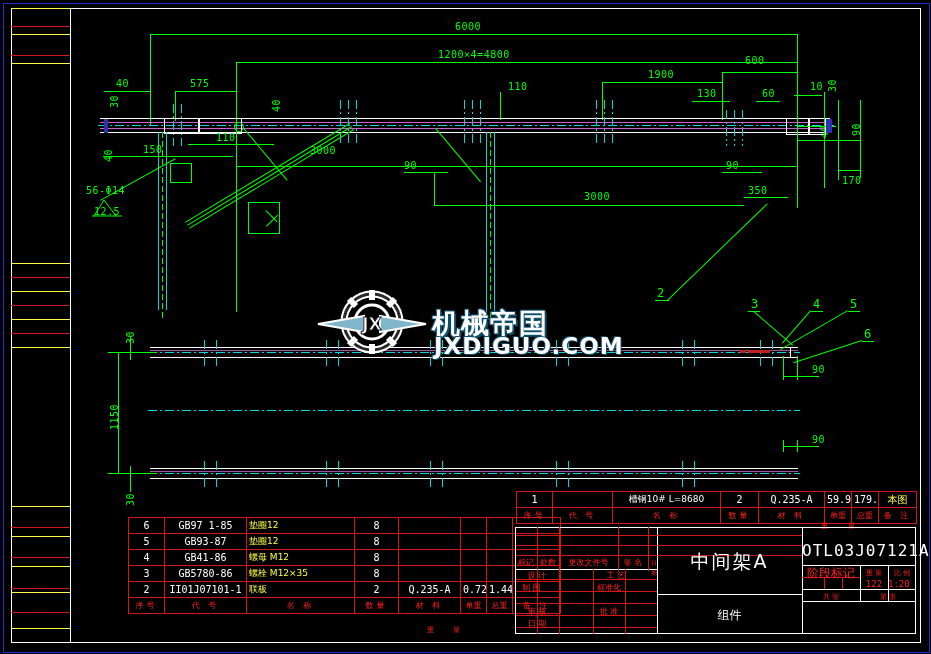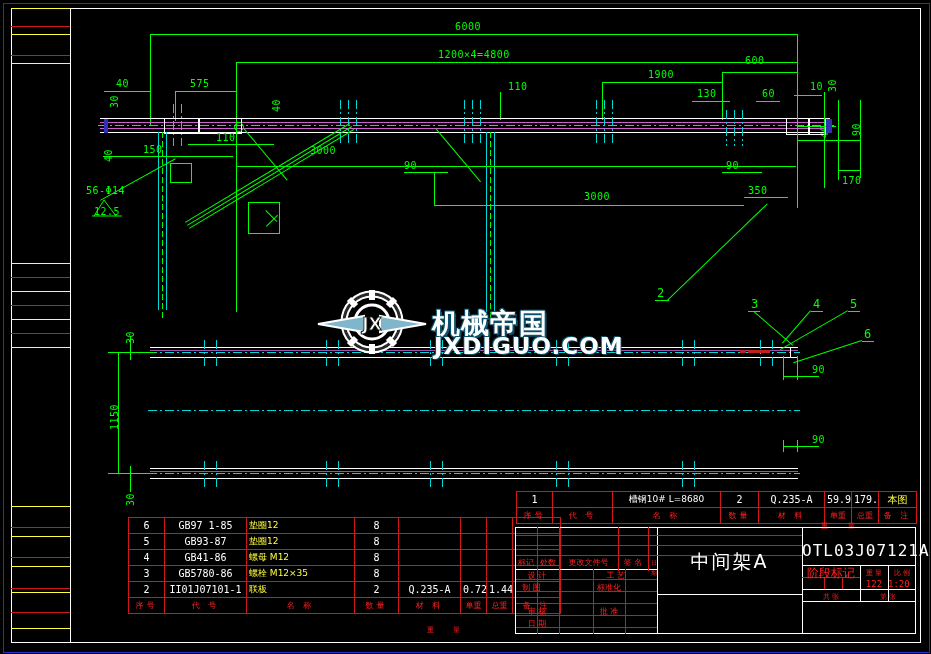--- a/index.html
+++ b/index.html
@@ -508,20 +508,21 @@
 
     <div class="f" style="left:0px;top:82px;width:44px;letter-spacing:0;">设  计</div>
     <div class="f" style="left:0px;top:94px;width:33px;letter-spacing:0;">制  图</div>
     <div class="f" style="left:0px;top:118px;width:44px;letter-spacing:0;">审  核</div>
     <div class="f" style="left:0px;top:130px;width:44px;letter-spacing:0;">日  期</div>
     <div class="f" style="left:78px;top:82px;width:32px;letter-spacing:0;text-align:right;">工  艺</div>
     <div class="f" style="left:78px;top:94px;width:32px;letter-spacing:0;">标准化</div>
     <div class="f" style="left:78px;top:118px;width:32px;letter-spacing:0;">批  准</div>
 
     <div class="v" style="left:142px;top:60px;width:145px;font-size:19px;letter-spacing:2px;font-family:'DejaVu Sans','Liberation Sans',sans-serif;">中间架A</div>
+    <div class="v" style="left:142px;top:118px;width:145px;font-size:12px;font-family:'DejaVu Sans','Liberation Sans',sans-serif;">组件</div>
 
     <div class="v" style="left:287px;top:52px;width:114px;font-size:16px;letter-spacing:1px;">OTL03J07121A</div>
 
     <div class="f" style="left:287px;top:79px;width:58px;letter-spacing:0;font-size:12px;">阶段标记</div>
     <div class="f" style="left:345px;top:79px;width:28px;letter-spacing:0;font-size:7px;">重    量</div>
     <div class="f" style="left:373px;top:79px;width:28px;letter-spacing:0;font-size:7px;">比    例</div>
     <div class="vr" style="left:345px;top:90px;width:28px;">122</div>
     <div class="vr" style="left:373px;top:90px;width:20px;">1:20</div>
     <div class="f" style="left:287px;top:103px;width:58px;letter-spacing:0;font-size:7px;">共    张</div>
     <div class="f" style="left:345px;top:103px;width:56px;letter-spacing:0;font-size:7px;">第    张</div>

